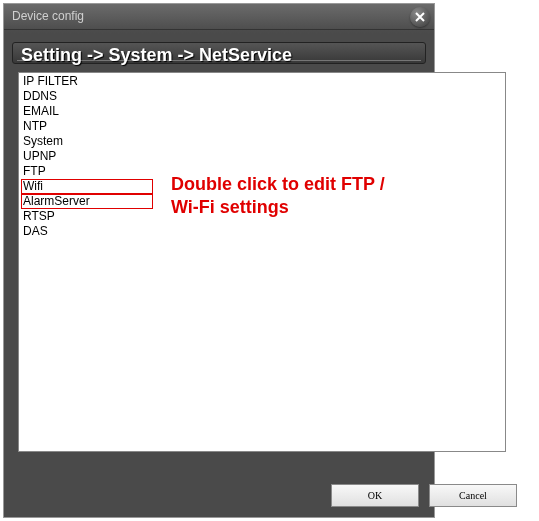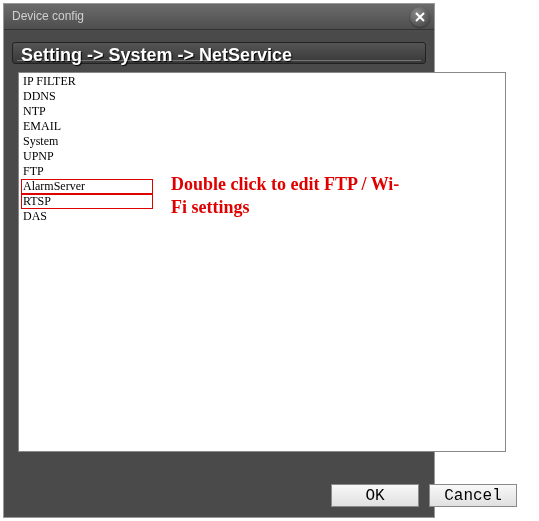--- a/index.html
+++ b/index.html
@@ -60,21 +60,20 @@
     position:absolute;
     bottom:2px; left:4px; right:4px;
     height:1px;
     background: rgba(255,255,255,0.3);
   }
   .content {
     margin: 4px 10px 10px 10px;
     height: 386px;
     background: #4a4a4a;
     position: relative;
-    font-family: Liberation Serif, serif;
   }
   .listbox {
     position: absolute;
     left: 4px;
     top: 0;
     width: 488px;
     height: 380px;
     background: #fff;
     border: 1px solid #888;
     overflow-y: auto;
@@ -106,23 +105,23 @@
     bottom: 14px;
     right: 22px;
     display: flex;
     gap: 10px;
   }
   .btn {
     width: 88px;
     height: 23px;
     background: linear-gradient(to bottom, #f8f8f8, #e0e0e0);
     border: 1px solid #8a8a8a;
-    font-size: 16px;
+    font-size: 10px;
     cursor: pointer;
-    font-family: Liberation Mono, monospace;
+    font-family: Liberation Serif, serif;
   }
 </style>
 </head>
 <body>
 
 <div class="window">
 
   <div class="titlebar">
     <span>Device config</span>
     <div class="close-btn">
@@ -133,25 +132,26 @@
   </div>
 
   <div class="breadcrumb-bar">
     <span>Setting -&gt; System -&gt; NetService</span>
   </div>
 
   <div class="content">
     <div class="listbox">
       <div class="list-item">IP FILTER</div>
       <div class="list-item">DDNS</div>
+      <div class="list-item">EMAIL</div>
       <div class="list-item">NTP</div>
-      <div class="list-item">EMAIL</div>
       <div class="list-item">System</div>
       <div class="list-item">UPNP</div>
       <div class="list-item">FTP</div>
+      <div class="list-item">Wifi</div>
       <div class="list-item">AlarmServer</div>
       <div class="list-item">RTSP</div>
       <div class="list-item">DAS</div>
 
       <div class="highlight-box" style="left:2px; top:106px; width:132px; height:15px;"></div>
       <div class="highlight-box" style="left:2px; top:121px; width:132px; height:15px;"></div>
 
       <div class="annotation" style="left:152px; top:100px;">Double click to edit FTP / Wi-Fi settings</div>
     </div>
   </div>

